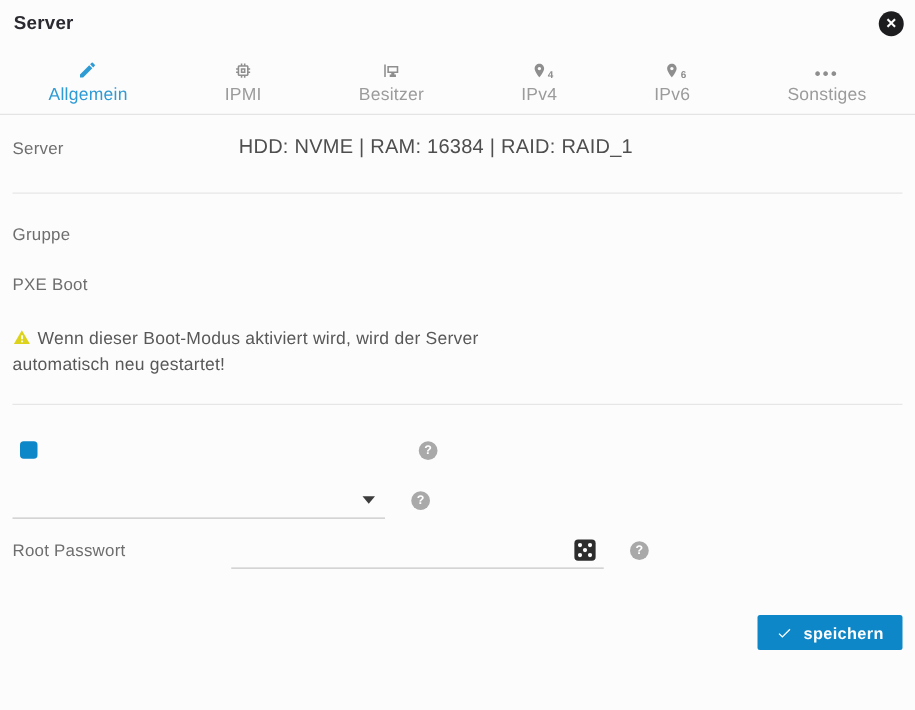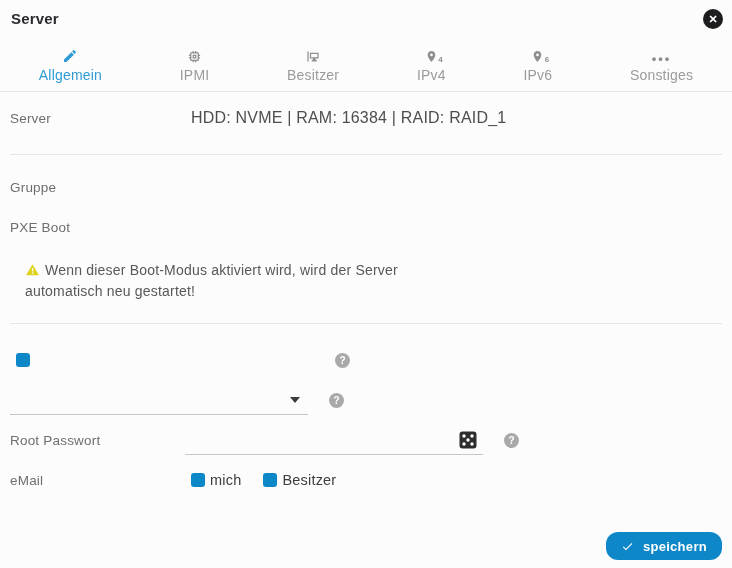--- a/index.html
+++ b/index.html
@@ -48,39 +48,39 @@
   .field-value{font-size:14px;color:#3f3f3f;padding-left:6px;letter-spacing:.2px;}
   .chevron{position:absolute;right:8px;top:50%;margin-top:-3px;}
   .tri-down{position:absolute;right:8px;top:50%;margin-top:-3px;width:0;height:0;
     border-left:5px solid transparent;border-right:5px solid transparent;border-top:6px solid #3c3c3c;}
   .row-server{height:44px;margin-top:4px;}
   .static-value{font-size:16px;color:#4e4e4e;padding-left:6px;letter-spacing:.2px;}
   .divider{border-top:1px solid #e6e6e6;height:0;}
   .div1{margin-top:14px;}
   .div2{margin-top:21px;}
   .gruppe-row{margin-top:12px;align-items:center;}
-  .warning{margin-top:13px;max-width:432px;font-size:14px;line-height:21px;color:#585858;letter-spacing:.2px;margin-left:15px;}
+  .warning{margin-top:13px;max-width:432px;font-size:14px;line-height:21px;color:#585858;letter-spacing:.2px;}
   .warning svg{vertical-align:-2px;margin-right:5px;}
   .erw-row{margin-top:16px;}
   .checkbox{width:14px;height:14px;border-radius:3px;background:#0d87c8;flex:0 0 14px;cursor:pointer;}
   .help{
     width:15px;height:15px;border-radius:50%;background:#a9a9a9;color:#fff;flex:0 0 15px;
     font-size:10px;font-weight:bold;display:flex;align-items:center;justify-content:center;
     margin-left:21px;cursor:pointer;
   }
   .dice{position:absolute;right:6px;top:50%;margin-top:-9px;cursor:pointer;line-height:0;}
   .cb-group{display:flex;align-items:center;padding-left:6px;}
   .cb-item{display:flex;align-items:center;gap:5px;cursor:pointer;}
   .cb-item + .cb-item{margin-left:22px;}
   .cb-label{font-size:14.5px;color:#3d3d3d;letter-spacing:.2px;}
 
   
   .footer{display:flex;justify-content:flex-end;margin-top:32px;}
   .save-btn{
-    display:flex;align-items:center;gap:9px;height:28px;padding:0 15px;border:none;border-radius:12px;
+    display:flex;align-items:center;gap:9px;height:28px;padding:0 15px;border:none;border-radius:2px;
     background:#0d87c8;color:#fff;font-family:"Liberation Sans",sans-serif;
     font-size:13px;font-weight:bold;letter-spacing:.3px;cursor:pointer;
   }
 </style>
 </head>
 <body>
 
 <div class="dialog">
 
   <div class="header">
@@ -192,33 +192,20 @@
               <circle cx="9" cy="9" r="1.7" fill="#fff"></circle>
               <circle cx="5" cy="13" r="1.7" fill="#fff"></circle>
               <circle cx="13" cy="13" r="1.7" fill="#fff"></circle>
             </svg>
         </span>
         <span class="uline"></span>
       </div>
       <div class="help">?</div>
     </div>
 
-    <div class="row">
-      <div class="row-label">eMail</div>
-      <div class="cb-group">
-        <span class="cb-item">
-          <span class="checkbox"></span>
-          <span class="cb-label">mich</span>
-        </span>
-        <span class="cb-item">
-          <span class="checkbox"></span>
-          <span class="cb-label">Besitzer</span>
-        </span>
-      </div>
-    </div>
 
     <div class="footer">
       <button class="save-btn">
         <svg width="13" height="13" viewBox="0 0 24 24">
             <path d="M9 16.17L4.83 12l-1.42 1.41L9 19 21 7l-1.41-1.41z" fill="#fff"></path>
           </svg>
         <span>speichern</span>
       </button>
     </div>
 

